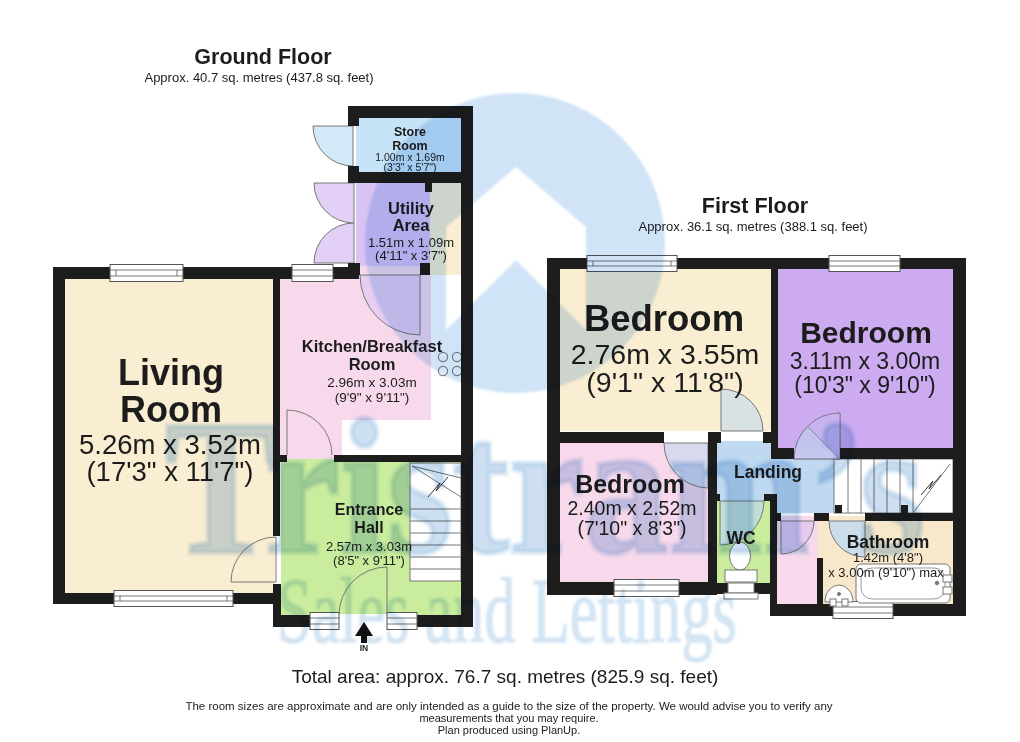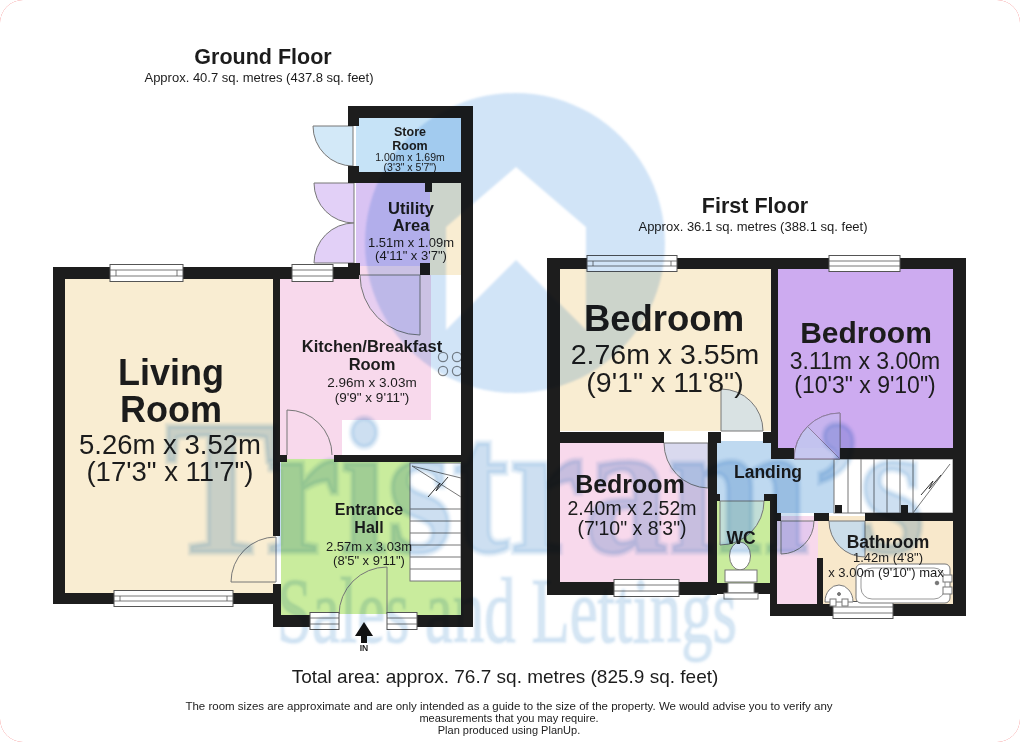--- a/index.html
+++ b/index.html
@@ -1,16 +1,16 @@
 <!DOCTYPE html>
 <html><head>
 <meta charset="utf-8">
 <style>
 html,body{margin:0;padding:0;background:#fff;}
-#page{position:relative;width:1020px;height:742px;background:#ef4444;overflow:hidden;border-radius:23px;}
+#page{position:relative;width:1020px;height:742px;background:#ef4444;overflow:hidden;}
 svg{position:absolute;top:0;left:0;}
 text{font-family:"Liberation Sans",sans-serif;fill:#1c1c1c;}
 .b{font-weight:bold;}
 </style>
 </head>
 <body>
 <div id="page">
 <svg width="1020" height="742" viewBox="0 0 1020 742">
 
 <rect x="0" y="0" width="1020" height="742" fill="#ffffff"></rect>

